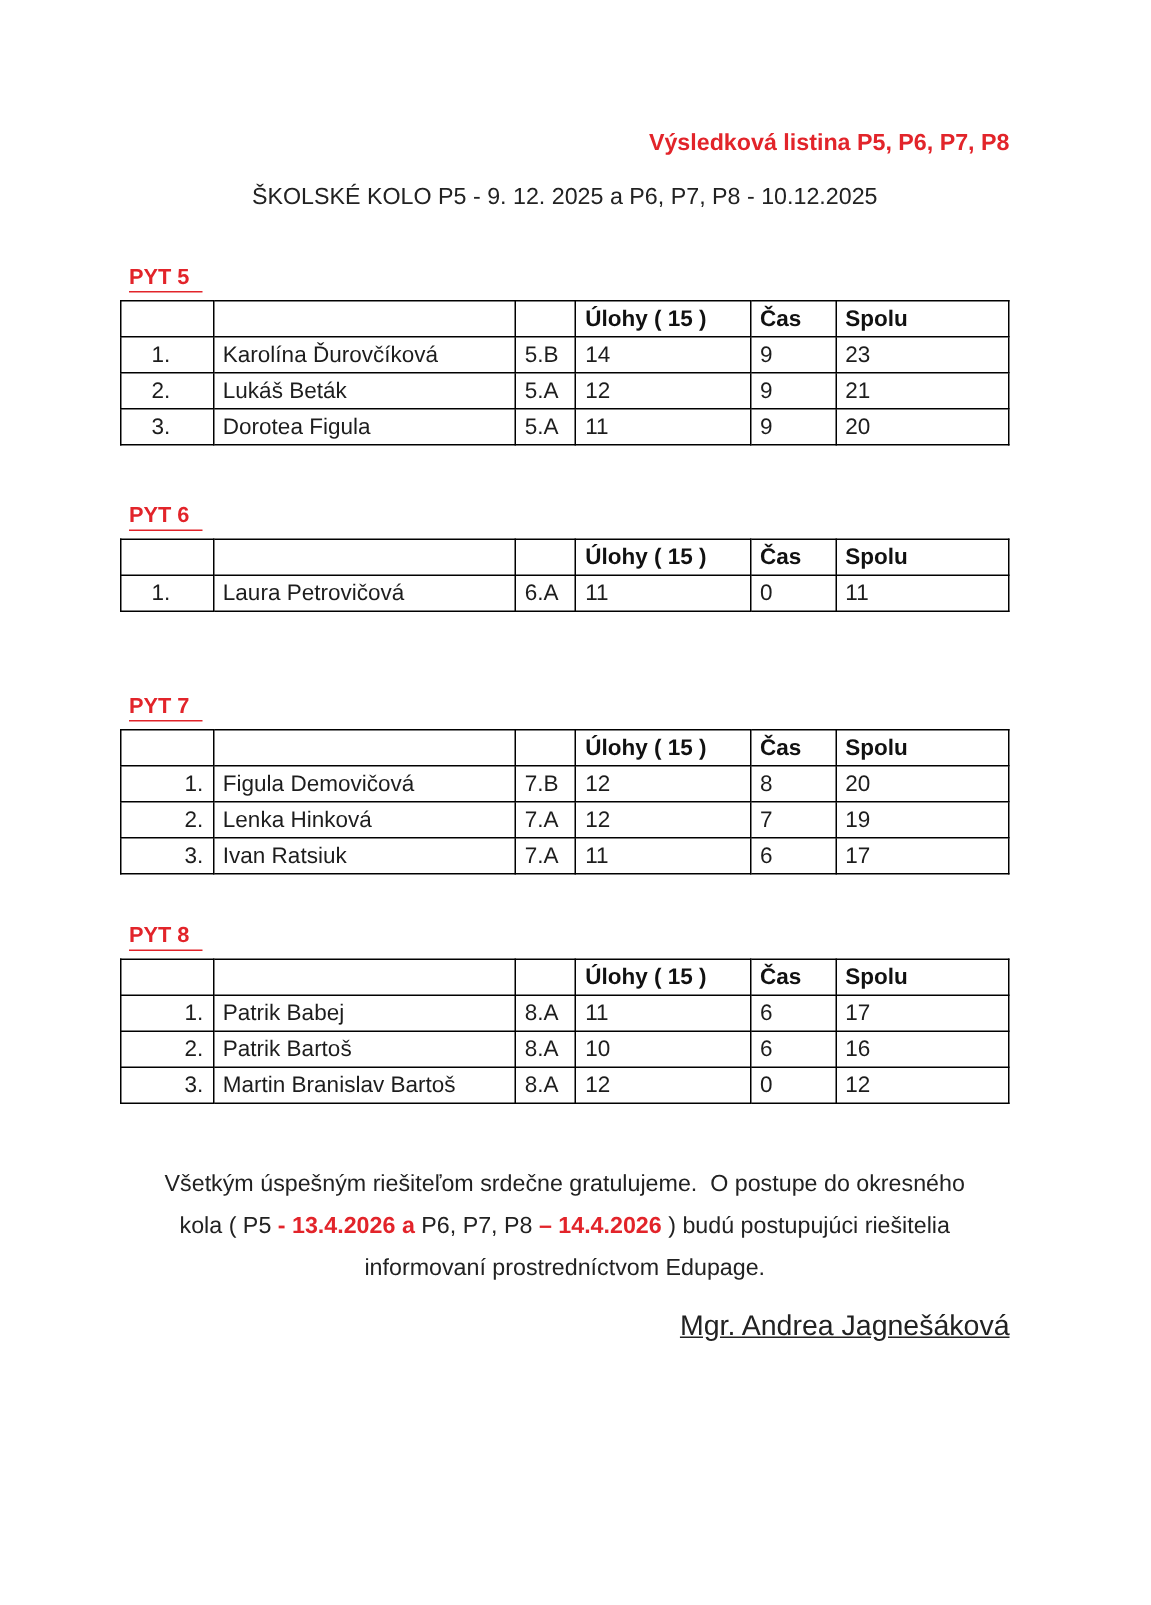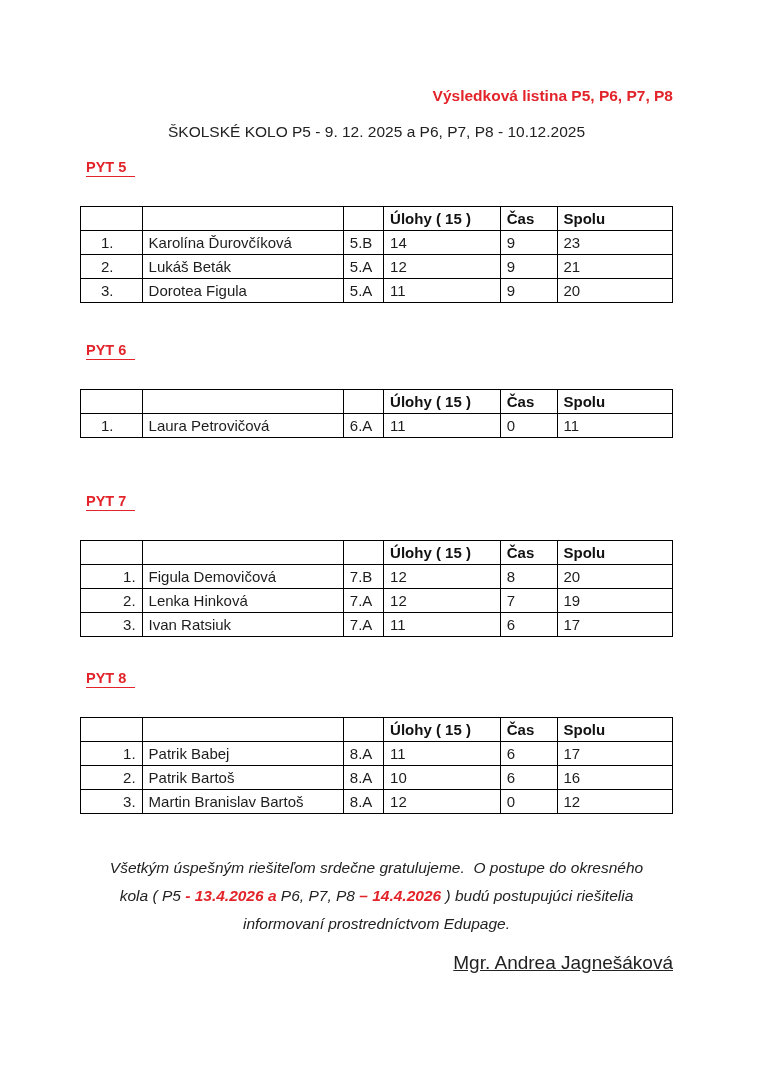--- a/index.html
+++ b/index.html
@@ -40,29 +40,29 @@
     font-weight: 700;
     color: #e2242a;
     margin-left: 6px;
     line-height: 17px;
   }
   .pyt-heading-text {
     border-bottom: 1.5px solid #e2242a;
     padding-right: 9px;
     padding-bottom: 1px;
   }
-  .sec0 .pyt-heading { margin-top: 18px; }
+  .sec0 .pyt-heading { margin-top: 36px; }
   .sec1 .pyt-heading { margin-top: 39px; }
   .sec2 .pyt-heading { margin-top: 55px; }
   .sec3 .pyt-heading { margin-top: 33px; }
   .results-table {
     width: 100%;
     border-collapse: collapse;
     table-layout: fixed;
-    margin-top: 30px;
+    margin-top: 6px;
     padding-left: 48px;
   }
   .results-table td, .results-table th {
     border: 1px solid #000000;
     font-size: 15px;
     height: 23px;
     padding: 0 6px;
     vertical-align: middle;
     text-align: left;
     overflow: hidden;
@@ -83,21 +83,20 @@
   td.rank-right { text-align: right; padding-right: 6px; }
   .footer {
     margin-top: 40px;
     text-align: center;
     font-size: 15.5px;
     color: #222222;
   }
   .footer-line {
     line-height: 28px;
     white-space: pre-wrap;
-    font-style: italic;
   }
   .red-strong {
     color: #e2242a;
     font-weight: 700;
     margin-top: 25px;
   }
   .signature {
     margin-top: 15px;
     text-align: right;
     font-size: 19px;

